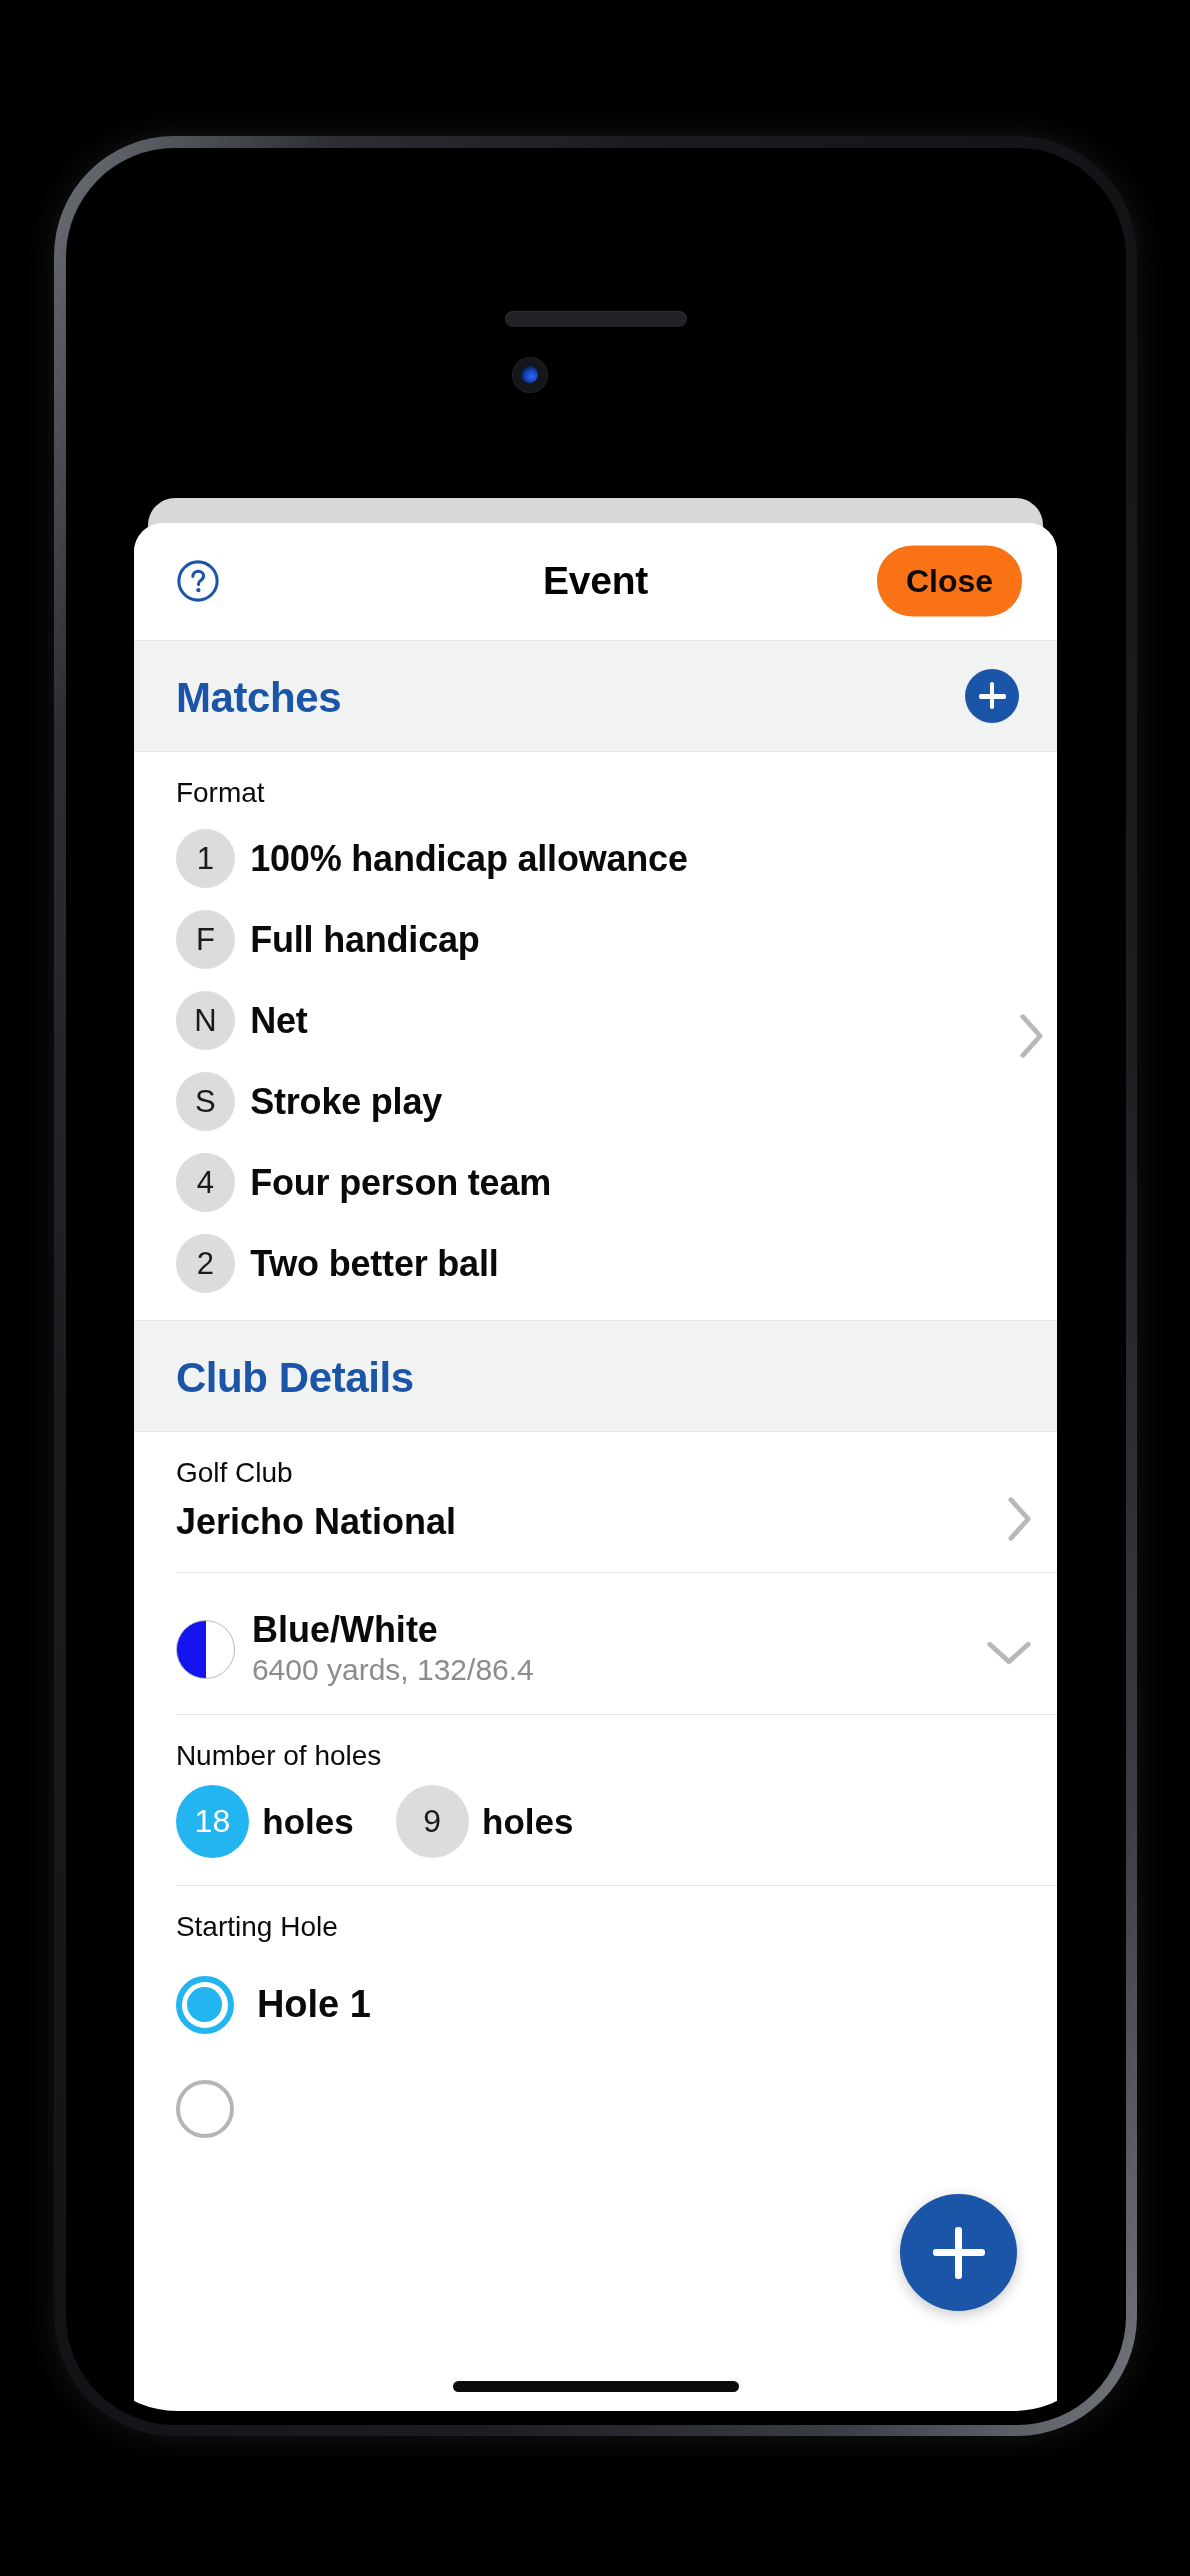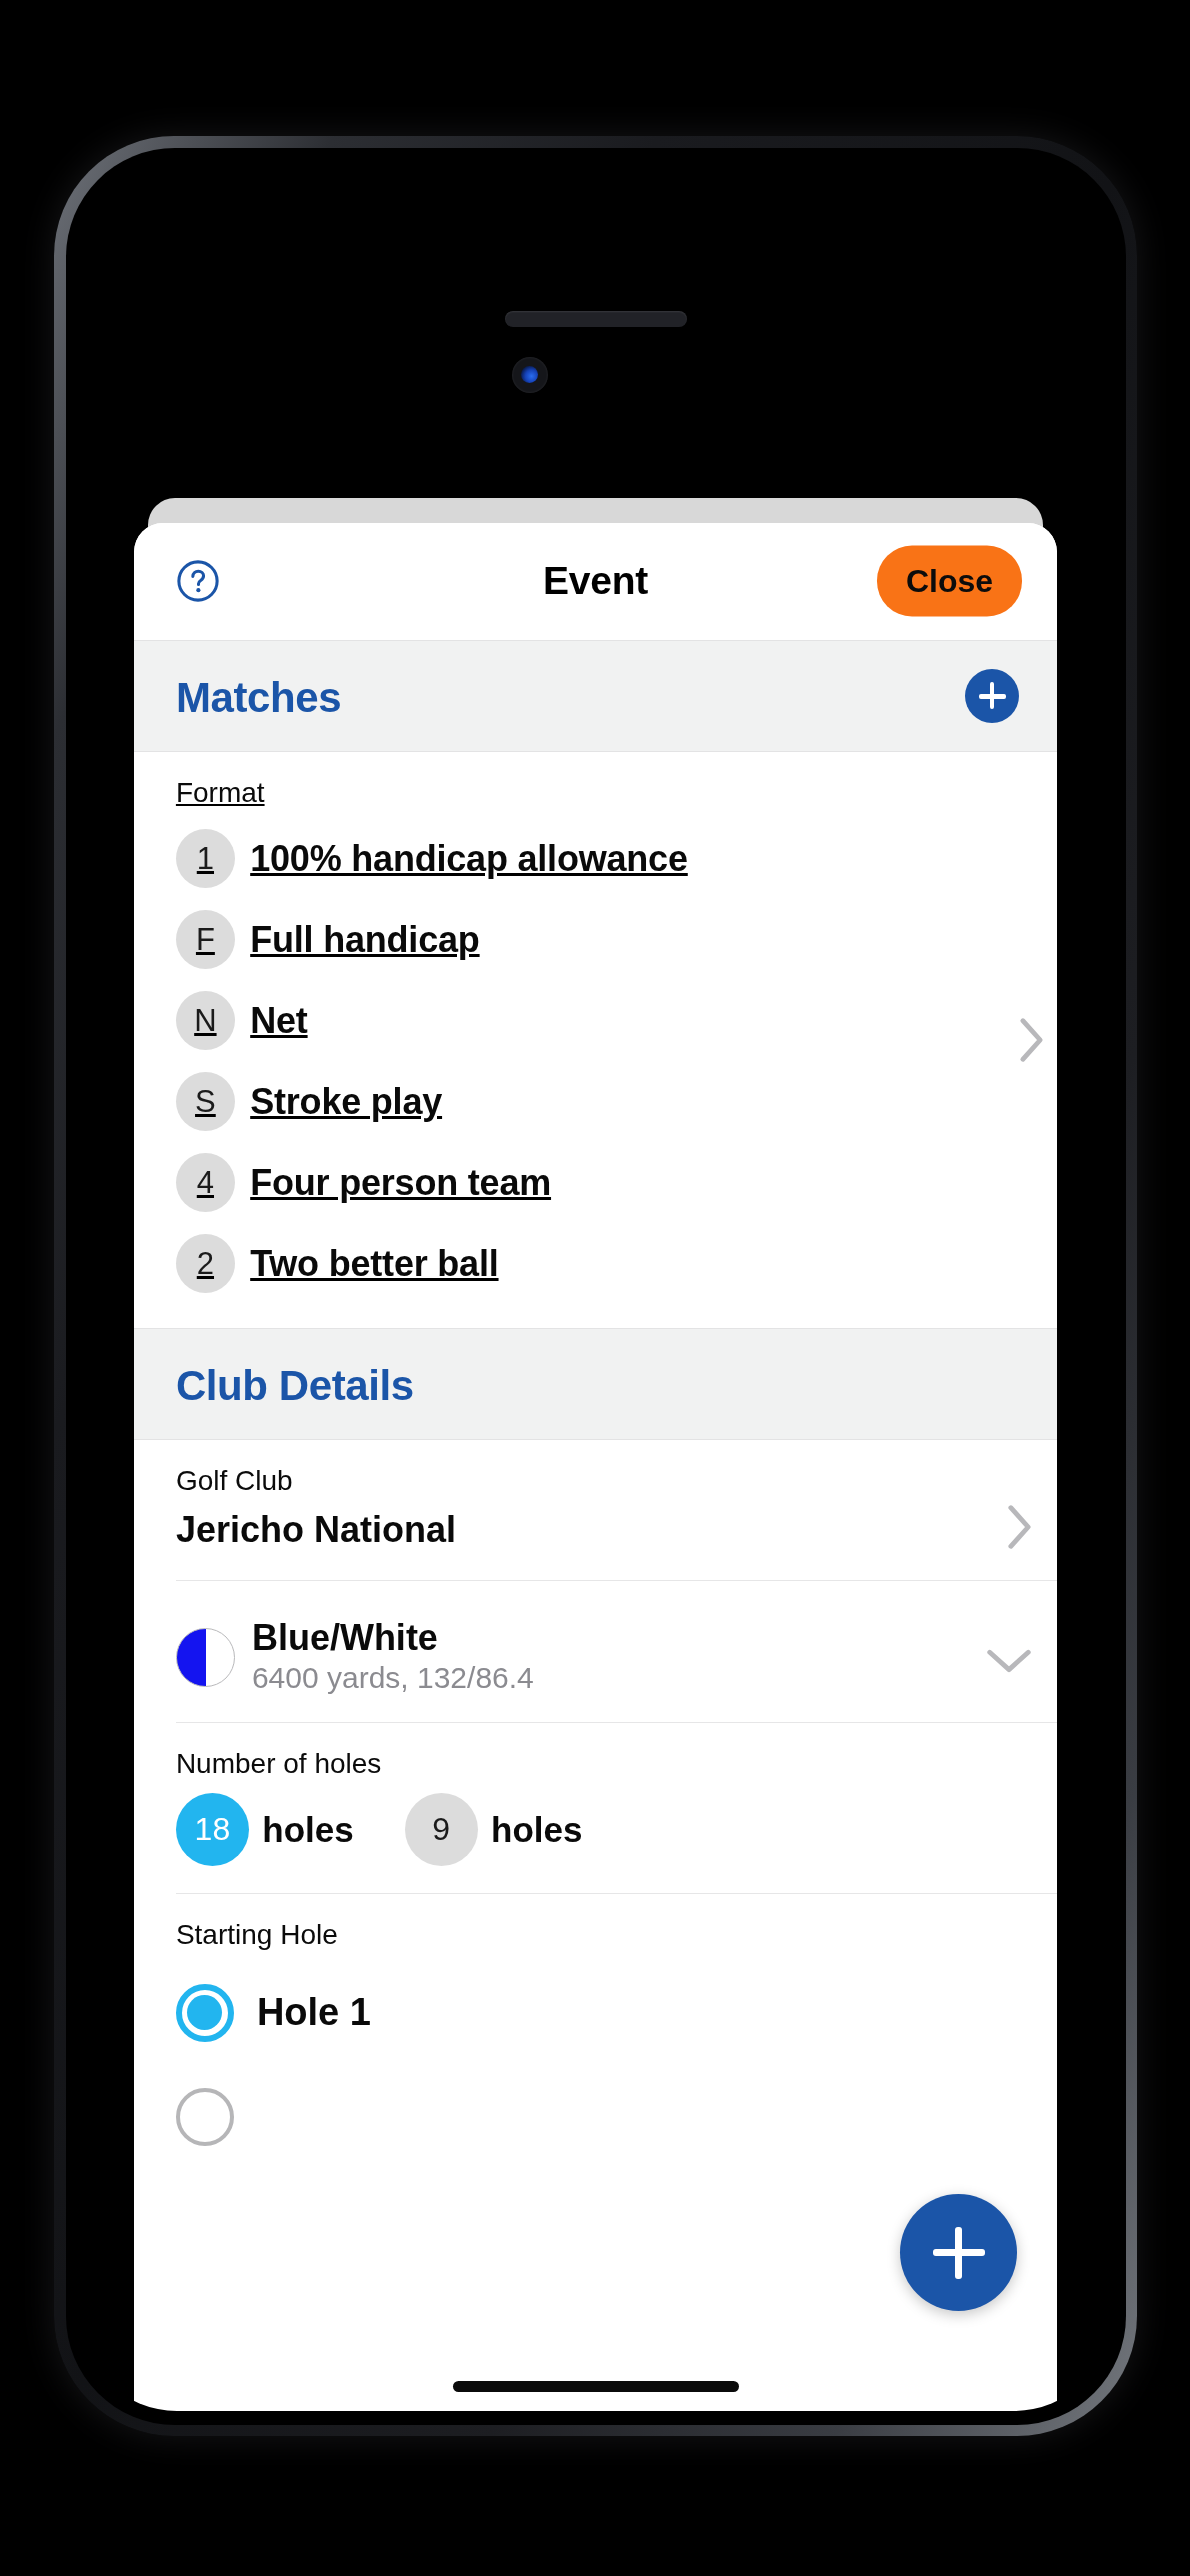--- a/index.html
+++ b/index.html
@@ -200,21 +200,21 @@
     border-radius: 1.9px;
   }
   .section-add::before { left: 13.4px; top: 25px; width: 27px; height: 4.8px; }
   .section-add::after  { left: 24.4px; top: 13.4px; width: 4.8px; height: 27px; }
 
   
   .panel {
     background: #ffffff;
     position: relative;
   }
-  .panel-inner { padding: 25px 42px 24px 42px; text-decoration: underline; }
+  .panel-inner { padding: 25px 42px 16px 42px; }
 
   .field-label {
     font-size: 28px;
     font-weight: 400;
     color: #0b0b0b;
     margin-bottom: 9.6px;
   }
 
   
   .fmt-row {
@@ -305,21 +305,21 @@
   }
   .tee-chev {
     position: absolute;
     right: 21px;
     top: 56%;
     transform: translateY(-50%);
   }
 
   
   .holes-row { padding: 25px 42px 27px 42px; }
-  .holes-opts { display: flex; align-items: flex-start; margin-top: 13.4px; gap: 9px; }
+  .holes-opts { display: flex; align-items: flex-start; margin-top: 13.4px; }
   .hole-opt { display: flex; align-items: center; margin-right: 42px; cursor: pointer; }
   .hole-circle {
     width: 73px;
     height: 73px;
     border-radius: 50%;
     display: flex;
     align-items: center;
     justify-content: center;
     font-size: 32px;
     font-weight: 400;

